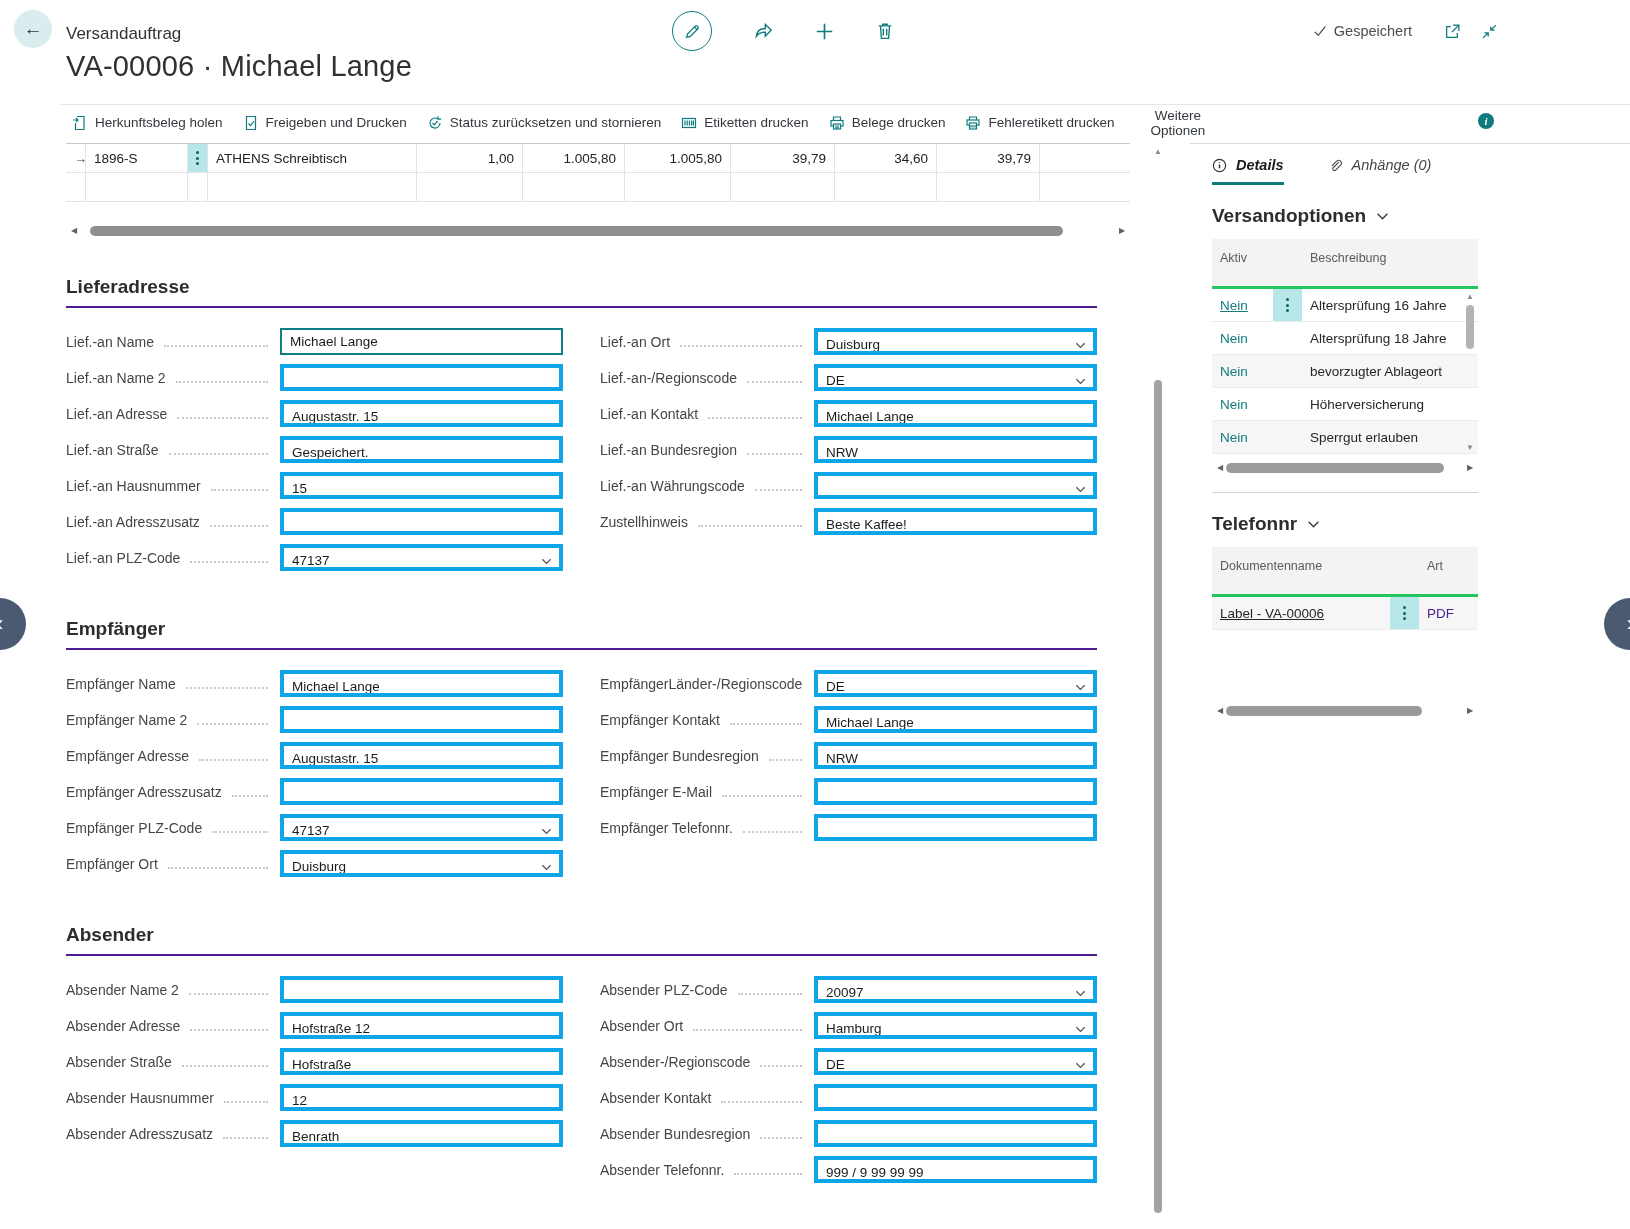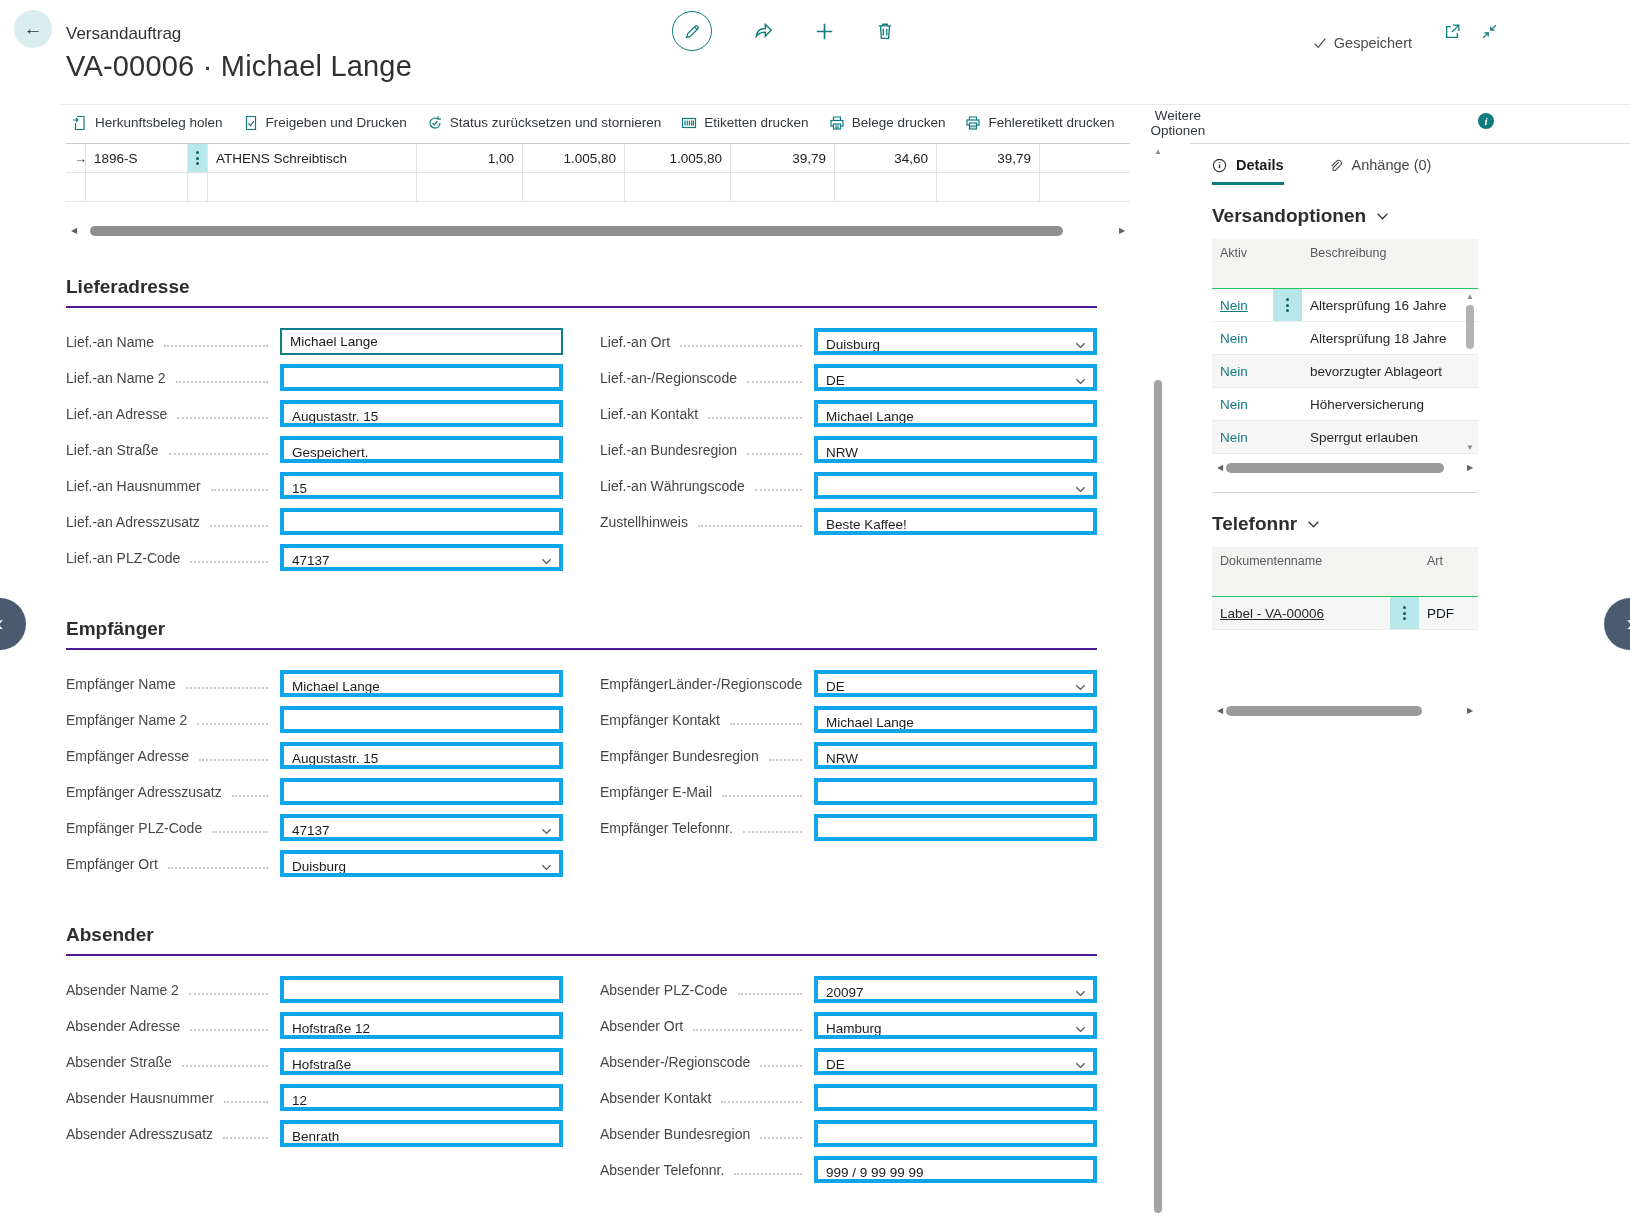--- a/index.html
+++ b/index.html
@@ -9,21 +9,21 @@
 
   
   .back-btn { position:absolute; left:14px; top:10px; width:38px; height:38px; border-radius:50%;
     background:#d9edee; border:none; color:#2a2a2a; font-size:19px; cursor:pointer;
     display:flex; align-items:center; justify-content:center; }
   .breadcrumb { position:absolute; left:66px; top:24px; font-size:17px; color:#333; cursor:pointer; }
   .page-title { position:absolute; left:66px; top:50px; font-size:29px; font-weight:300; color:#323130; letter-spacing:.2px; }
   .top-actions { position:absolute; left:672px; top:11px; display:flex; align-items:center; gap:42px; }
   .ta-btn { background:none; border:none; cursor:pointer; color:#0e7c7e; display:flex; align-items:center; justify-content:center; }
   .pencil-circle { width:40px; height:40px; border:1.5px solid #0e7c7e; border-radius:50%; }
-  .save-status { position:absolute; right:218px; top:35px; display:flex; align-items:center; gap:7px;
+  .save-status { position:absolute; right:218px; top:23px; display:flex; align-items:center; gap:7px;
     color:#4c4c4c; font-size:14.5px; }
   .window-controls { position:absolute; right:132px; top:23px; display:flex; gap:20px; }
   .wc-btn { background:none; border:none; color:#0e7c7e; cursor:pointer; }
 
   
   .topline { position:absolute; left:60px; right:0; top:104px; height:1px; background:#e6e6e6; }
   .toolbar { position:absolute; left:62px; top:107px; width:1110px; height:31px; display:flex; align-items:center; }
   .tb-item { background:none; border:none; display:flex; align-items:center; gap:7px; padding:0 10px;
     font-size:13.5px; color:#32373c; cursor:pointer; font-family:inherit; white-space:nowrap; }
   .tb-divider { width:1px; height:22px; background:#d0d0d0; margin:0 8px; }
@@ -74,37 +74,37 @@
     font-size:13.5px; color:#1b1b1b; line-height:25px; padding:0 24px 0 8px; cursor:text;
     white-space:nowrap; overflow:hidden; }
   .fbox.plain { padding-right:0; }
   .fbox.focused { border:2px solid #0f7e86; line-height:23px; }
   .fchev { position:absolute; right:7px; top:8px; color:#555; }
 
   
   .panel { position:absolute; left:1190px; top:143px; right:0; bottom:0; border-top:1px solid #d9d9d9; padding-left:22px; background:#fff; }
   .tabs { display:flex; gap:44px; margin-top:13px; }
   .tab { display:flex; align-items:center; gap:9px; font-size:14.5px; color:#454545;
-    padding-bottom:9px; cursor:pointer; border-bottom:3px solid transparent; }
+    padding-bottom:9px; cursor:pointer; border-bottom:3px solid transparent;font-style:italic; }
   .tab.active { font-weight:700; color:#1b1b1b; border-bottom-color:#0e7c7e; }
   .panel-h { display:flex; align-items:center; gap:10px; font-size:19px; font-weight:600; color:#2d2d2d;
     margin:20px 0 12px; cursor:pointer; }
   .mini-table { position:relative; width:266px; font-size:13.5px; }
-  .mt-head { background:#f3f3f2; height:50px; display:flex; align-items:center; padding-bottom:21px;
-    color:#5a5a5a; font-size:12.5px; border-bottom:1px solid #22c55e; }
+  .mt-head { background:#f3f3f2; height:50px; display:flex; align-items:flex-end; padding-bottom:21px;
+    color:#5a5a5a; font-size:12.5px; border-bottom:3px solid #22c55e; }
   .mt-row { display:flex; align-items:stretch; height:33px; border-bottom:1px solid #ebebeb; }
   .mt-row.alt { background:#f6f6f6; }
   .cell { display:flex; align-items:center; padding-left:8px; overflow:hidden; white-space:nowrap; }
   .c-aktiv { width:61px; color:#137a7d; cursor:pointer; }
   .c-aktiv.sel { text-decoration:underline; }
   .c-menu { width:29px; padding:0; }
   .c-besch { flex:1; color:#262626; }
   .c-name { width:178px; color:#262626; }
   .c-name .doc-link { text-decoration:underline; cursor:pointer; color:#262626; }
-  .c-art { flex:1; color:#0f172a; }
+  .c-art { flex:1; color:#4c1d95; }
   .vscroll-mini { position:absolute; right:2px; top:52px; width:12px; height:163px; }
   .vscroll-mini .vs-arrow.top { top:0; } .vscroll-mini .vs-arrow.bottom { bottom:0; }
   .vscroll-mini .vs-thumb { position:absolute; left:2px; top:14px; width:8px; height:44px; background:#b3b3b3; border-radius:4px; cursor:pointer; }
   .panel-hscroll { width:266px; margin-top:7px; }
   .panel-hscroll .hs-thumb { left:14px; width:218px; background:#9b9b9b; }
   .panel-hscroll.dok .hs-thumb { width:196px; }
   .panel-divider { width:266px; height:1px; background:#d4d4d4; margin:17px 0 16px; }
   .dok-empty { height:67px; border-bottom:none; }
 
   

